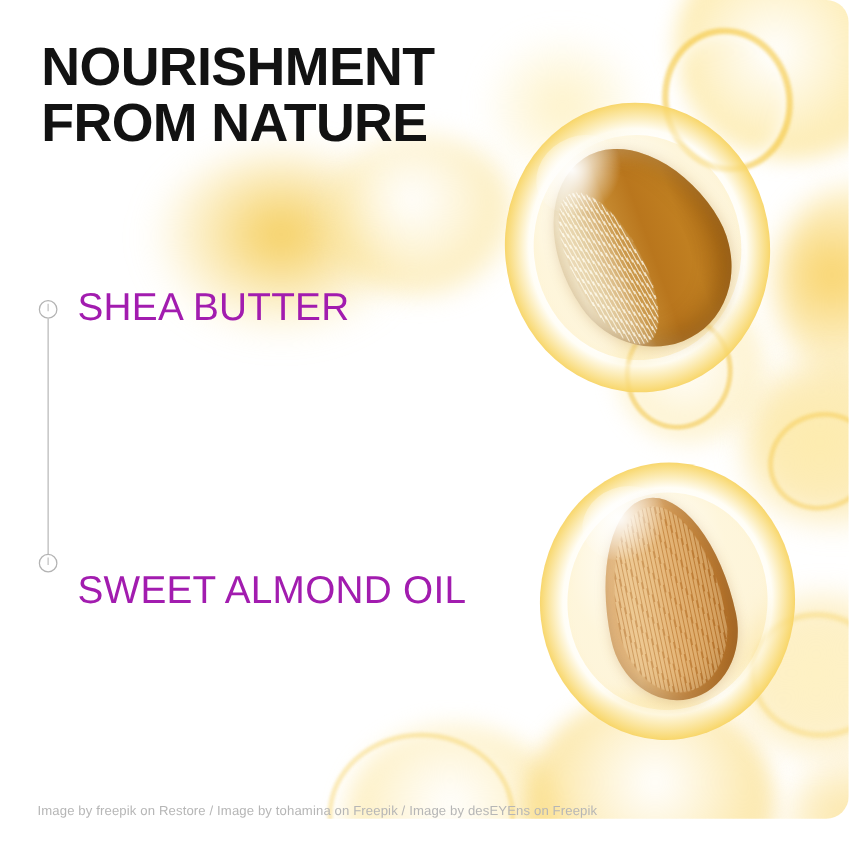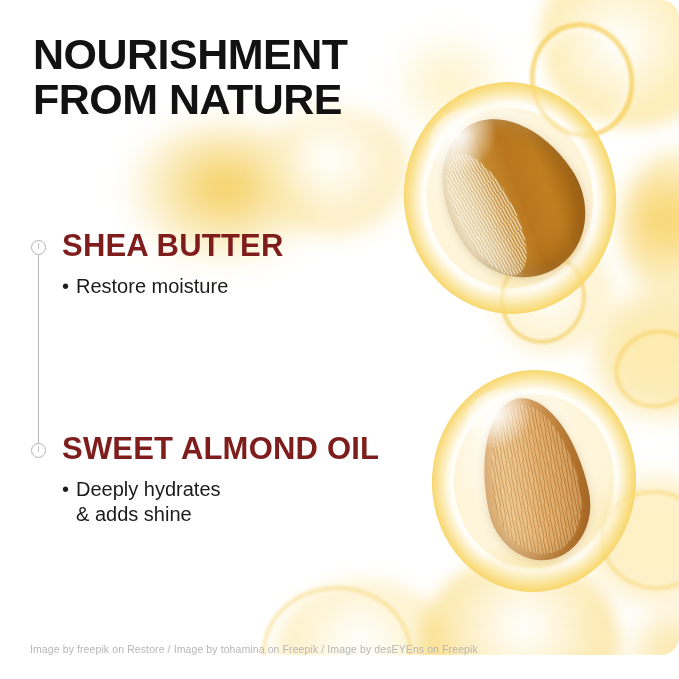--- a/index.html
+++ b/index.html
@@ -193,25 +193,25 @@
   .timeline-dot::after {
     content:""; position:absolute;
     left:6px; top:2px; width:1px; height:6px;
     background:#c2c2c2;
   }
   #dot-shea   { left:31px; top:240px; }
   #dot-almond { left:31px; top:443px; }
 
   .section { position:absolute; left:62px; }
   #section-shea   { top:228px; }
-  #section-almond { top:431px; }
+  #section-almond { top:454px; }
 
   .section-heading {
-    font-size:31px; font-weight:700;
-    letter-spacing:.2px; color:#7f1d1d;
+    font-size:31px; font-weight:400;
+    letter-spacing:.2px; color:#a21caf;
     white-space:nowrap;
     margin-bottom:10px;
   }
 
   .bullets { list-style:none; }
   .bullets li {
     position:relative;
     font-size:20px; font-weight:400; line-height:1.26;
     color:#1b1b1b;
     padding-left:14px;
@@ -279,28 +279,23 @@
     <h1 id="page-title">NOURISHMENT
 FROM NATURE</h1>
 
     <div class="timeline-line"></div>
     <div class="timeline-dot" id="dot-shea"></div>
     <div class="timeline-dot" id="dot-almond"></div>
 
     <div class="section" id="section-shea">
       <h2 class="section-heading">SHEA BUTTER</h2>
       <ul class="bullets">
-        <li>Restore moisture</li>
       </ul>
     </div>
 
     <div class="section" id="section-almond">
       <h2 class="section-heading">SWEET ALMOND OIL</h2>
-      <ul class="bullets">
-        <li>Deeply hydrates
-&amp; adds shine</li>
-      </ul>
     </div>
 
     <div id="credits">Image by freepik on Restore / Image by tohamina on Freepik / Image by desEYEns on Freepik</div>
 
   </div>
 </div>
 
 </body></html>

